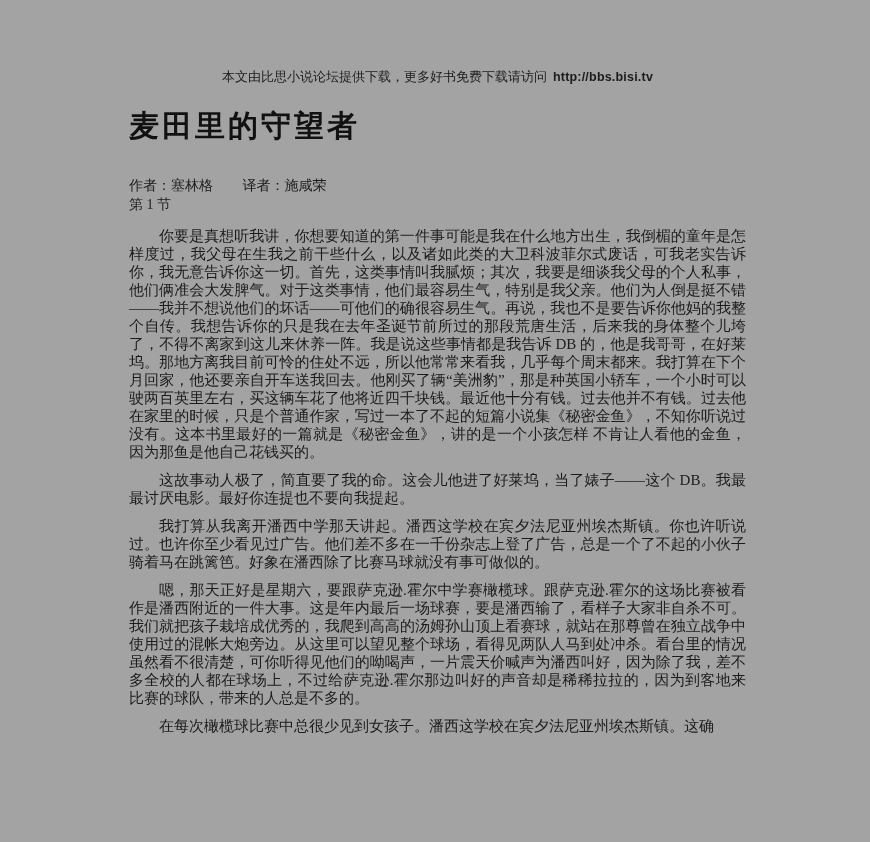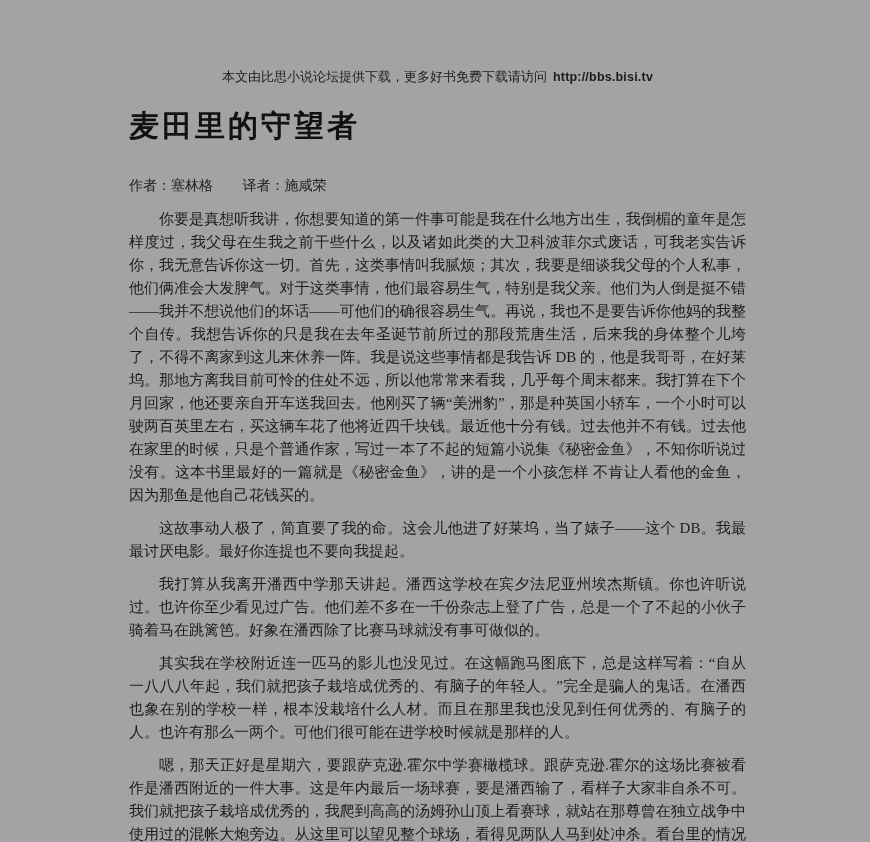--- a/index.html
+++ b/index.html
@@ -61,21 +61,21 @@
   .section {
     margin-top: 1px;
   }
   .body-text {
     margin-top: 13px;
   }
   .para {
     margin: 0 0 10px 0;
     font-family: "Liberation Serif", serif;
     font-size: 15px;
-    line-height: 23px;
+    line-height: 18px;
     text-align: justify;
     text-indent: 2em;
     color: #1b1b1b;
   }
   .para:last-child {
     margin-bottom: 0;
   }
 </style>
 </head>
 <body>
@@ -87,25 +87,25 @@
       <span>本文由比思小说论坛提供下载，更多好书免费下载请访问</span><span class="url">http://bbs.bisi.tv</span>
     </div>
 
     <h1 class="title">麦田里的守望者</h1>
 
     <div class="meta">
       <div class="byline">
         <span>作者：塞林格</span>
         <span class="translator">译者：施咸荣</span>
       </div>
+      <div class="section">第 1 节</div>
     </div>
 
     <div class="body-text">
       <p class="para">你要是真想听我讲，你想要知道的第一件事可能是我在什么地方出生，我倒楣的童年是怎样度过，我父母在生我之前干些什么，以及诸如此类的大卫科波菲尔式废话，可我老实告诉你，我无意告诉你这一切。首先，这类事情叫我腻烦；其次，我要是细谈我父母的个人私事，他们俩准会大发脾气。对于这类事情，他们最容易生气，特别是我父亲。他们为人倒是挺不错——我并不想说他们的坏话——可他们的确很容易生气。再说，我也不是要告诉你他妈的我整个自传。我想告诉你的只是我在去年圣诞节前所过的那段荒唐生活，后来我的身体整个儿垮了，不得不离家到这儿来休养一阵。我是说这些事情都是我告诉 DB 的，他是我哥哥，在好莱坞。那地方离我目前可怜的住处不远，所以他常常来看我，几乎每个周末都来。我打算在下个月回家，他还要亲自开车送我回去。他刚买了辆“美洲豹”，那是种英国小轿车，一个小时可以驶两百英里左右，买这辆车花了他将近四千块钱。最近他十分有钱。过去他并不有钱。过去他在家里的时候，只是个普通作家，写过一本了不起的短篇小说集《秘密金鱼》，不知你听说过没有。这本书里最好的一篇就是《秘密金鱼》，讲的是一个小孩怎样 不肯让人看他的金鱼，因为那鱼是他自己花钱买的。</p>
       <p class="para">这故事动人极了，简直要了我的命。这会儿他进了好莱坞，当了婊子——这个 DB。我最最讨厌电影。最好你连提也不要向我提起。</p>
       <p class="para">我打算从我离开潘西中学那天讲起。潘西这学校在宾夕法尼亚州埃杰斯镇。你也许听说过。也许你至少看见过广告。他们差不多在一千份杂志上登了广告，总是一个了不起的小伙子骑着马在跳篱笆。好象在潘西除了比赛马球就没有事可做似的。</p>
-      <p class="para">其实我在学校附近连一匹马的影儿也没见过。在这幅跑马图底下，总是这样写着：“自从一八八八年起，我们就把孩子栽培成优秀的、有脑子的年轻人。”完全是骗人的鬼话。在潘西也象在别的学校一样，根本没栽培什么人材。而且在那里我也没见到任何优秀的、有脑子的人。也许有那么一两个。可他们很可能在进学校时候就是那样的人。</p>
       <p class="para">嗯，那天正好是星期六，要跟萨克逊.霍尔中学赛橄榄球。跟萨克逊.霍尔的这场比赛被看作是潘西附近的一件大事。这是年内最后一场球赛，要是潘西输了，看样子大家非自杀不可。我们就把孩子栽培成优秀的，我爬到高高的汤姆孙山顶上看赛球，就站在那尊曾在独立战争中使用过的混帐大炮旁边。从这里可以望见整个球场，看得见两队人马到处冲杀。看台里的情况虽然看不很清楚，可你听得见他们的呦喝声，一片震天价喊声为潘西叫好，因为除了我，差不多全校的人都在球场上，不过给萨克逊.霍尔那边叫好的声音却是稀稀拉拉的，因为到客地来比赛的球队，带来的人总是不多的。</p>
       <p class="para">在每次橄榄球比赛中总很少见到女孩子。潘西这学校在宾夕法尼亚州埃杰斯镇。这确</p>
     </div>
 
   </div>
 </div>
 
 </body></html>

